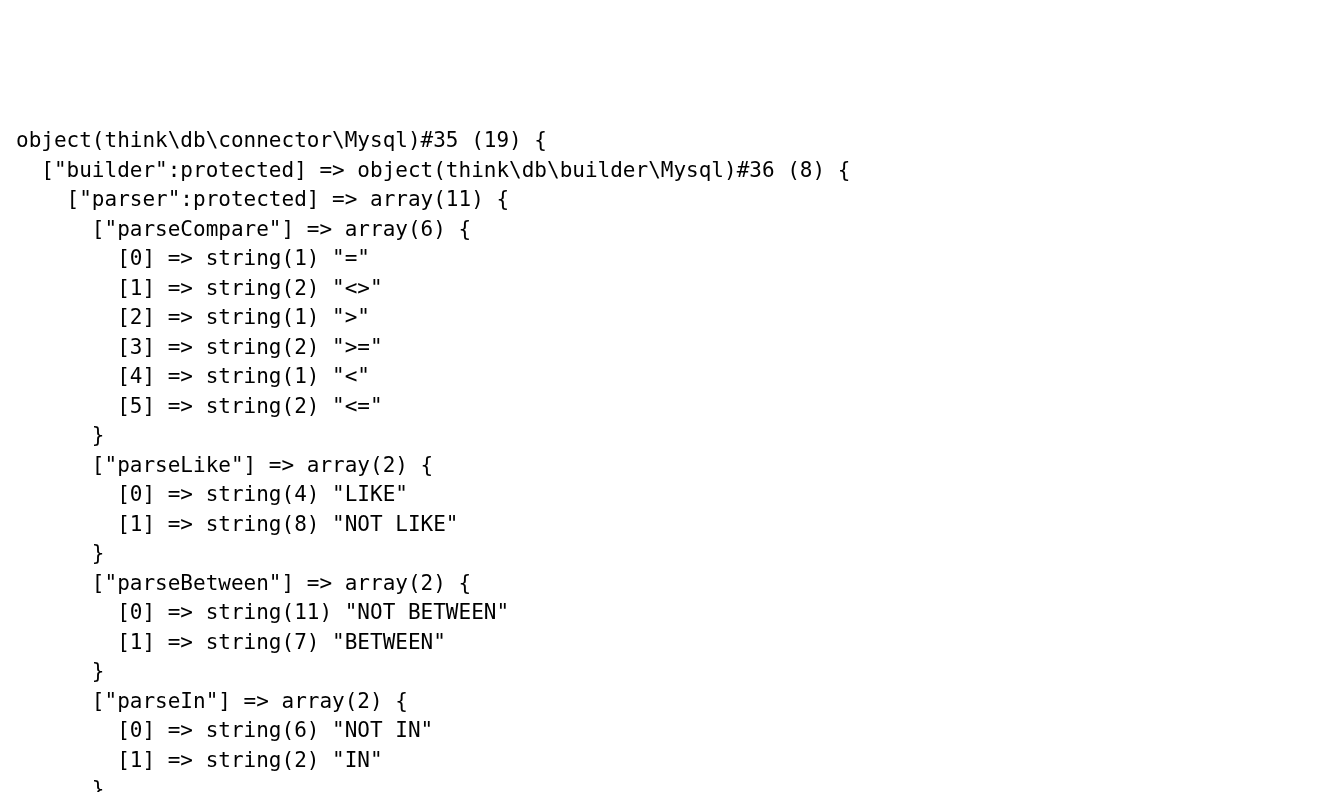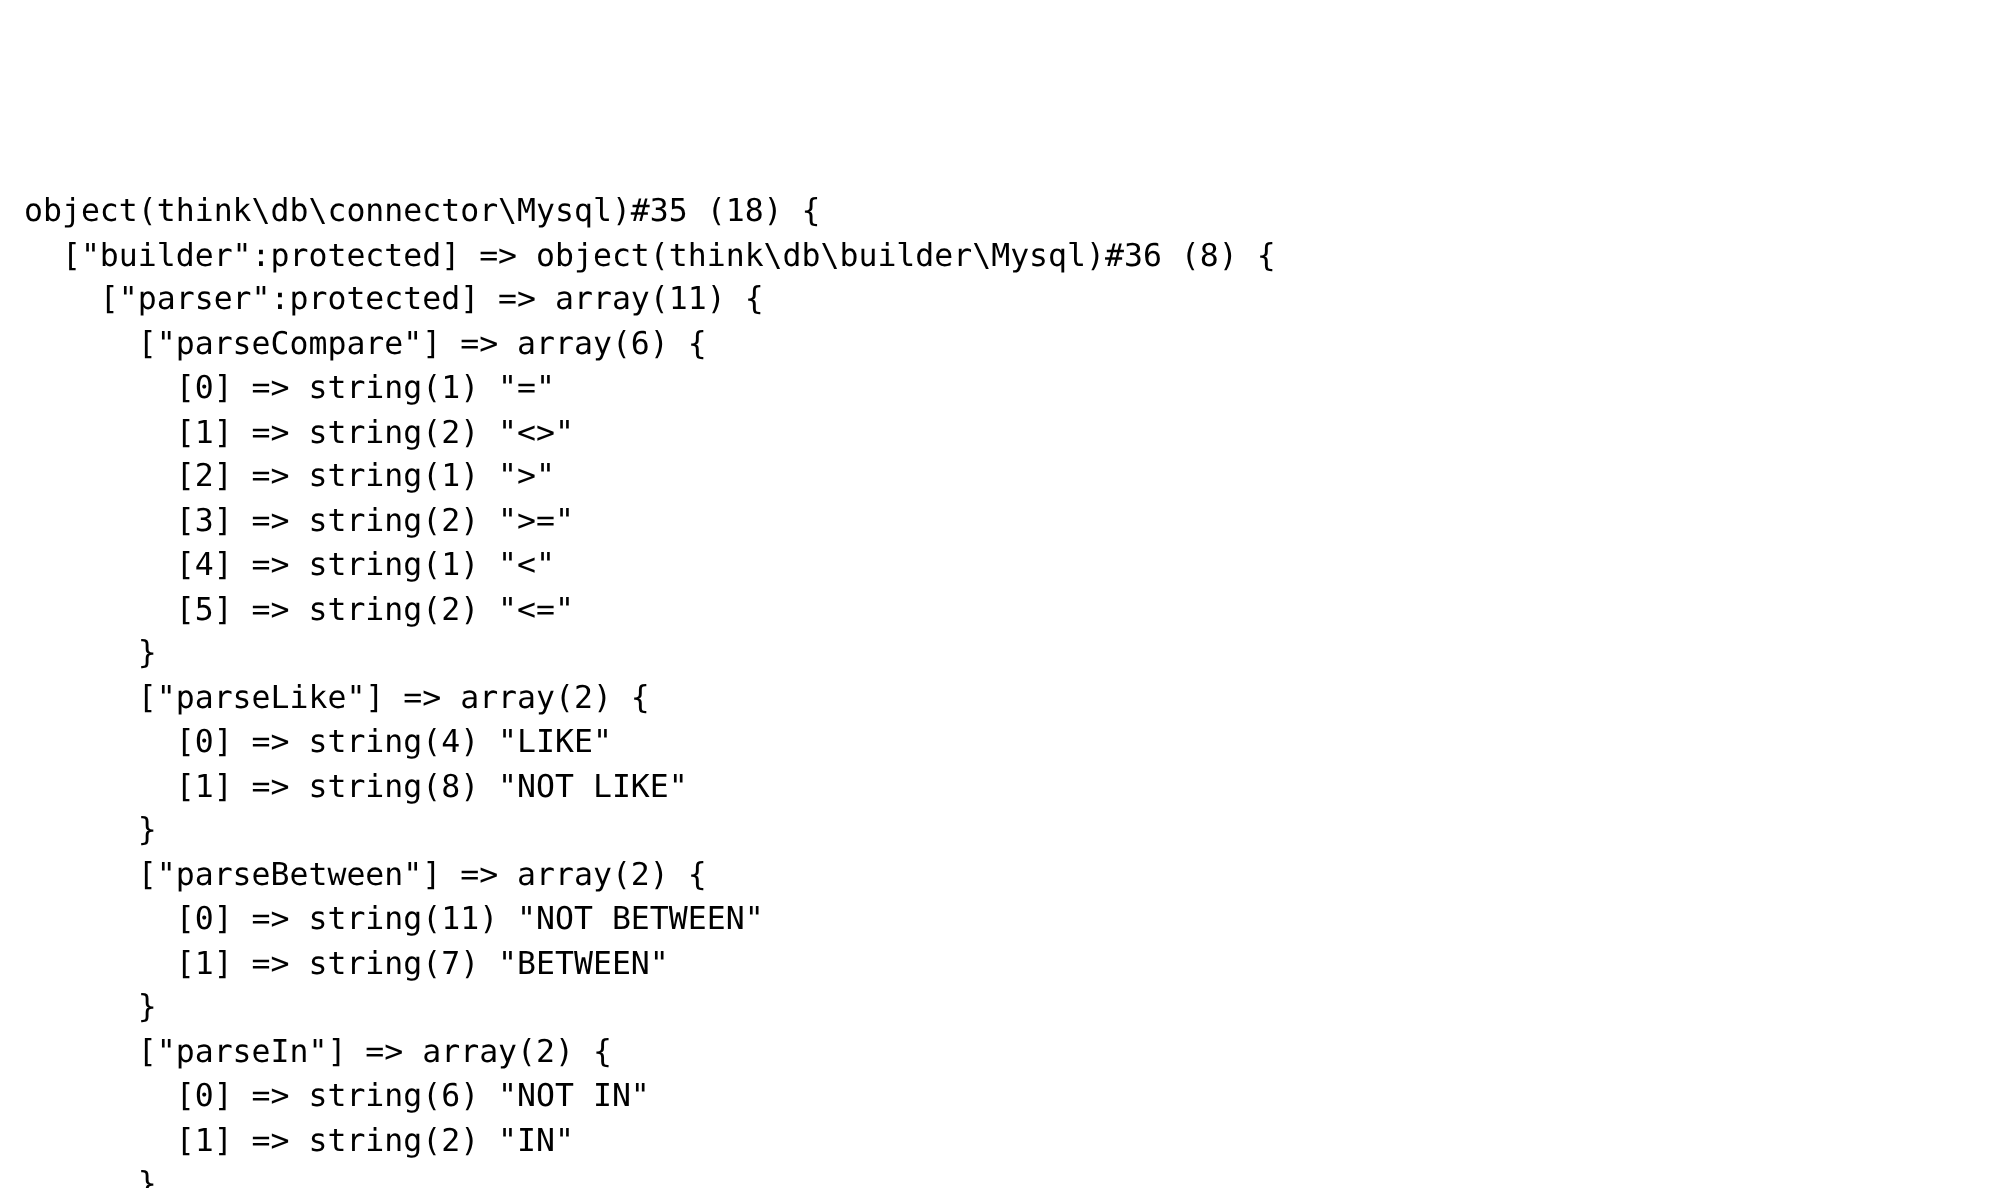--- a/index.html
+++ b/index.html
@@ -14,21 +14,21 @@
     }
     .dump-output {
       white-space: pre;
     }
   </style>
 </head>
 <body>
 
 
 
-<div class="dump-output"><span>object(think\db\connector\Mysql)#35 (18) {</span>
+<div class="dump-output"><span>object(think\db\connector\Mysql)#35 (19) {</span>
 <span>  ["builder":protected] =&gt; object(think\db\builder\Mysql)#36 (8) {</span>
 <span>    ["parser":protected] =&gt; array(11) {</span>
 <span>      ["parseCompare"] =&gt; array(6) {</span>
 <span>        [0] =&gt; string(1) "="</span>
 <span>        [1] =&gt; string(2) "&lt;&gt;"</span>
 <span>        [2] =&gt; string(1) "&gt;"</span>
 <span>        [3] =&gt; string(2) "&gt;="</span>
 <span>        [4] =&gt; string(1) "&lt;"</span>
 <span>        [5] =&gt; string(2) "&lt;="</span>
 <span>      }</span>

